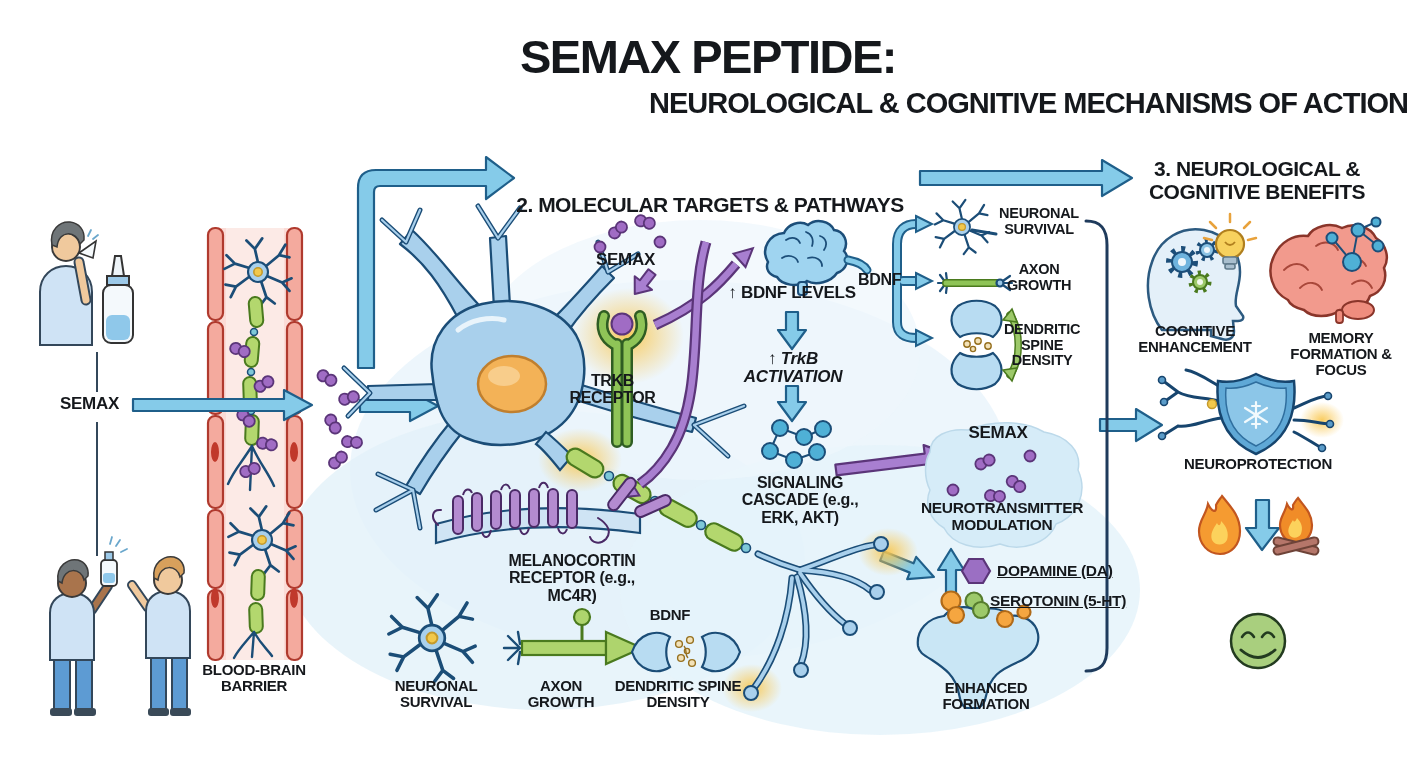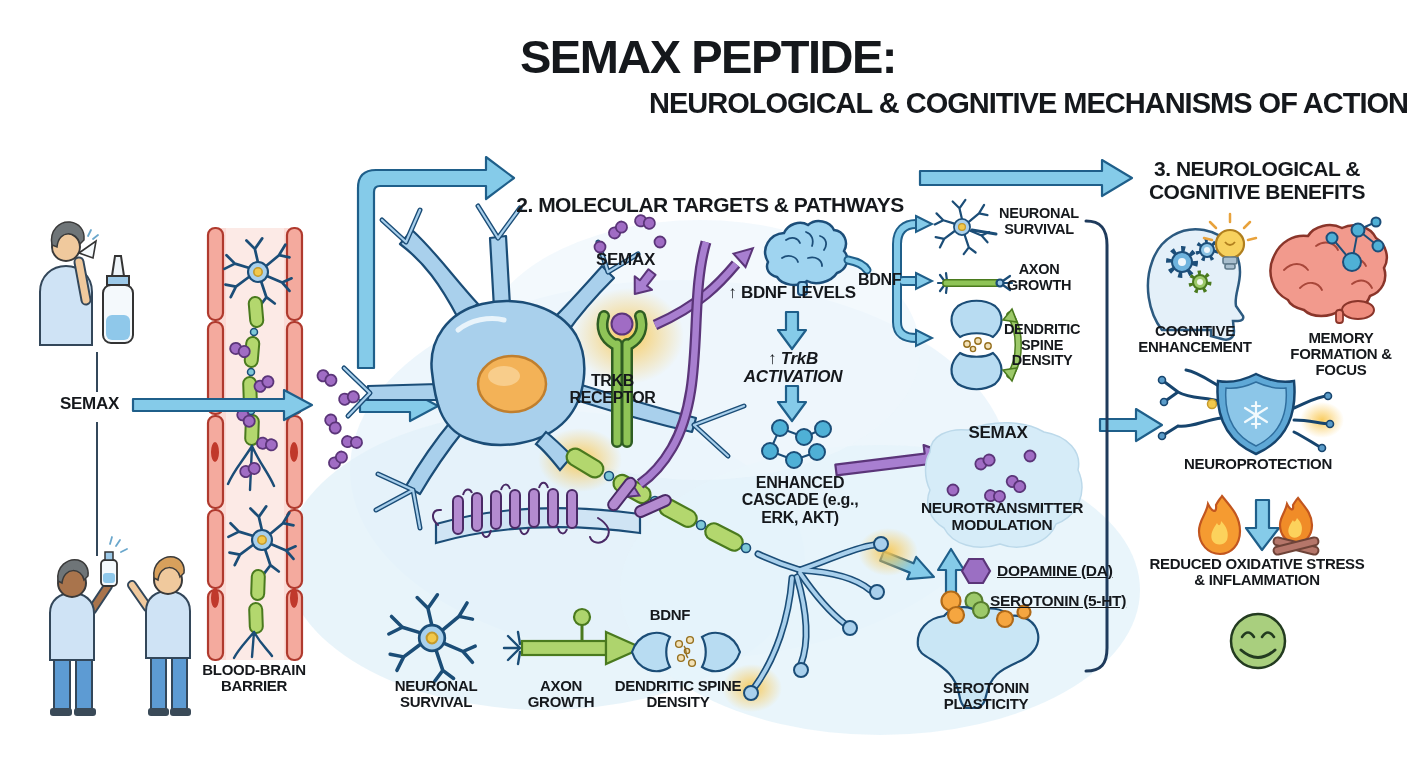--- a/index.html
+++ b/index.html
@@ -550,33 +550,33 @@
 <div class="lbl h-sec" style="left:505px;top:166px;width:410px;margin-top:28px;">2. MOLECULAR TARGETS &amp; PATHWAYS</div>
 <div class="lbl h-sec" style="left:1128px;top:158px;width:258px;">3. NEUROLOGICAL &amp; COGNITIVE BENEFITS</div>
 
 <div class="lbl nowrap" style="left:60px;top:395px;font-size:17px;">SEMAX</div>
 <div class="lbl" style="left:198px;top:662px;width:112px;font-size:15px;">BLOOD-BRAIN BARRIER</div>
 
 <div class="lbl nowrap" style="left:596px;top:251px;font-size:17px;">SEMAX</div>
 <div class="lbl" style="left:555px;top:372px;width:115px;font-size:16px;">TRKB RECEPTOR</div>
 <div class="lbl nowrap" style="left:702px;top:284px;width:180px;font-size:17px;">↑ BDNF LEVELS</div>
 <div class="lbl" style="left:718px;top:350px;width:150px;font-size:17px;font-style:italic;">↑ TrkB ACTIVATION</div>
-<div class="lbl" style="left:722px;top:474px;width:156px;font-size:16px;">ENHANCED CASCADE (e.g., ERK, AKT)</div>
+<div class="lbl" style="left:722px;top:474px;width:156px;font-size:16px;">SIGNALING CASCADE (e.g., ERK, AKT)</div>
 <div class="lbl nowrap" style="left:858px;top:271px;font-size:16px;">BDNF</div>
 <div class="lbl" style="left:993px;top:206px;width:92px;font-size:14.5px;">NEURONAL SURVIVAL</div>
 <div class="lbl" style="left:993px;top:262px;width:92px;font-size:14.5px;">AXON GROWTH</div>
 <div class="lbl" style="left:998px;top:322px;width:88px;font-size:14.5px;">DENDRITIC SPINE DENSITY</div>
+<div class="lbl" style="left:497px;top:552px;width:150px;font-size:16px;">MELANOCORTIN RECEPTOR (e.g., MC4R)</div>
 <div class="lbl" style="left:386px;top:678px;width:100px;font-size:15px;">NEURONAL SURVIVAL</div>
 <div class="lbl" style="left:516px;top:678px;width:90px;font-size:15px;">AXON GROWTH</div>
 <div class="lbl nowrap" style="left:645px;top:607px;width:50px;font-size:15px;">BDNF</div>
 <div class="lbl" style="left:612px;top:678px;width:132px;font-size:15px;">DENDRITIC SPINE DENSITY</div>
 <div class="lbl nowrap" style="left:958px;top:424px;width:80px;font-size:17px;">SEMAX</div>
 <div class="lbl" style="left:916px;top:500px;width:172px;font-size:15.5px;">NEUROTRANSMITTER MODULATION</div>
 <div class="lbl nowrap left" style="left:997px;top:563px;font-size:15.5px;">DOPAMINE (DA)</div>
 <div class="lbl nowrap left" style="left:990px;top:593px;font-size:15.5px;">SEROTONIN (5-HT)</div>
-<div class="lbl" style="left:930px;top:680px;width:112px;font-size:15px;">SEROTONIN PLASTICITY</div>
+<div class="lbl" style="left:930px;top:680px;width:112px;font-size:15px;">ENHANCED FORMATION</div>
 
 <div class="lbl" style="left:1126px;top:323px;width:138px;font-size:15px;">COGNITIVE ENHANCEMENT</div>
 <div class="lbl" style="left:1285px;top:330px;width:112px;font-size:15px;">MEMORY FORMATION &amp; FOCUS</div>
 <div class="lbl nowrap" style="left:1178px;top:456px;width:160px;font-size:15px;">NEUROPROTECTION</div>
-<div class="lbl" style="left:1148px;top:556px;width:218px;font-size:15px;">REDUCED OXIDATIVE STRESS &amp; INFLAMMATION</div>
 
 </div>
 
 </body></html>

